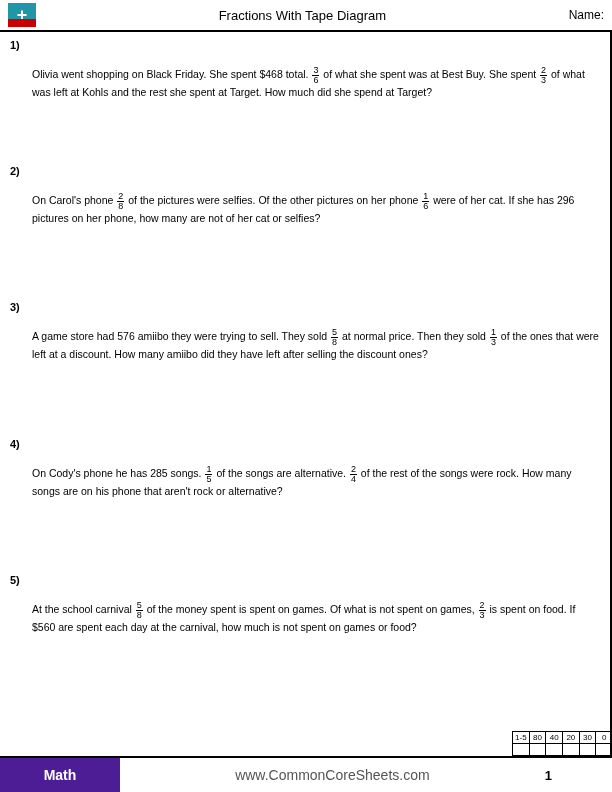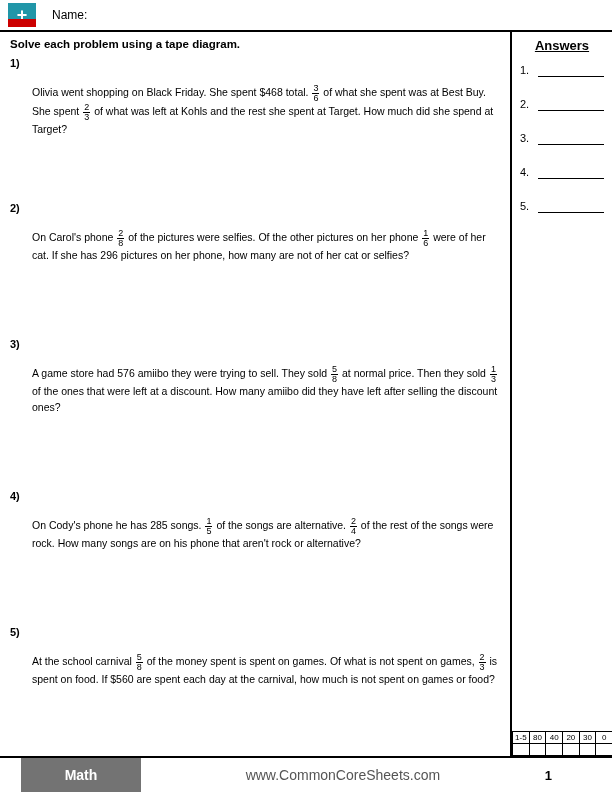--- a/index.html
+++ b/index.html
@@ -170,58 +170,57 @@
       position: absolute;
       bottom: 0;
       left: 0;
       right: 0;
       height: 36px;
       border-top: 2px solid #000;
       display: flex;
       align-items: center;
     }
     .footer-math {
-      background: #737373;
+      background: #4c1d95;
       color: white;
       font-weight: bold;
       font-size: 14px;
       padding: 8px 18px;
       height: 100%;
       display: flex;
       align-items: center;
       min-width: 120px;
       justify-content: center;
-      margin-left: 21px;
     }
     .footer-website {
       flex: 1;
       text-align: center;
       font-size: 14px;
       color: #555;
     }
     .footer-page {
       font-size: 13px;
       font-weight: bold;
       margin-right: 60px;
     }
   </style>
 </head>
 <body>
 
 <div class="header">
   <div class="logo">
     <div class="logo-red"></div>
   </div>
+  <div class="header-title">Fractions With Tape Diagram</div>
   <div class="header-name">Name:</div>
 </div>
 
 <div class="main-content">
 
   <div class="worksheet">
-    <div class="instructions">Solve each problem using a tape diagram.</div>
 
     <div class="problem">
       <div class="problem-num">1)</div>
       <div class="problem-text">
         Olivia went shopping on Black Friday. She spent $468 total.
         <span class="frac">
             <span class="num">3</span>
             <span class="den">6</span>
           </span>
         of what she spent was at Best Buy. She spent
@@ -299,43 +298,20 @@
         of the money spent is spent on games. Of what is not spent on games,
         <span class="frac">
             <span class="num">2</span>
             <span class="den">3</span>
           </span>
         is spent on food. If $560 are spent each day at the carnival, how much is not spent on games or food?
       </div>
     </div>
   </div>
 
-  <div class="answers">
-    <div class="answers-title">Answers</div>
-    <div class="answer-line">
-      <span class="answer-num">1.</span>
-      <div class="answer-blank"></div>
-    </div>
-    <div class="answer-line">
-      <span class="answer-num">2.</span>
-      <div class="answer-blank"></div>
-    </div>
-    <div class="answer-line">
-      <span class="answer-num">3.</span>
-      <div class="answer-blank"></div>
-    </div>
-    <div class="answer-line">
-      <span class="answer-num">4.</span>
-      <div class="answer-blank"></div>
-    </div>
-    <div class="answer-line">
-      <span class="answer-num">5.</span>
-      <div class="answer-blank"></div>
-    </div>
-  </div>
 </div>
 
 <div class="score-grid">
   <div class="score-row">
     <div class="score-cell">1-5</div>
     <div class="score-cell">80</div>
     <div class="score-cell">40</div>
     <div class="score-cell">20</div>
     <div class="score-cell">30</div>
     <div class="score-cell">0</div>

